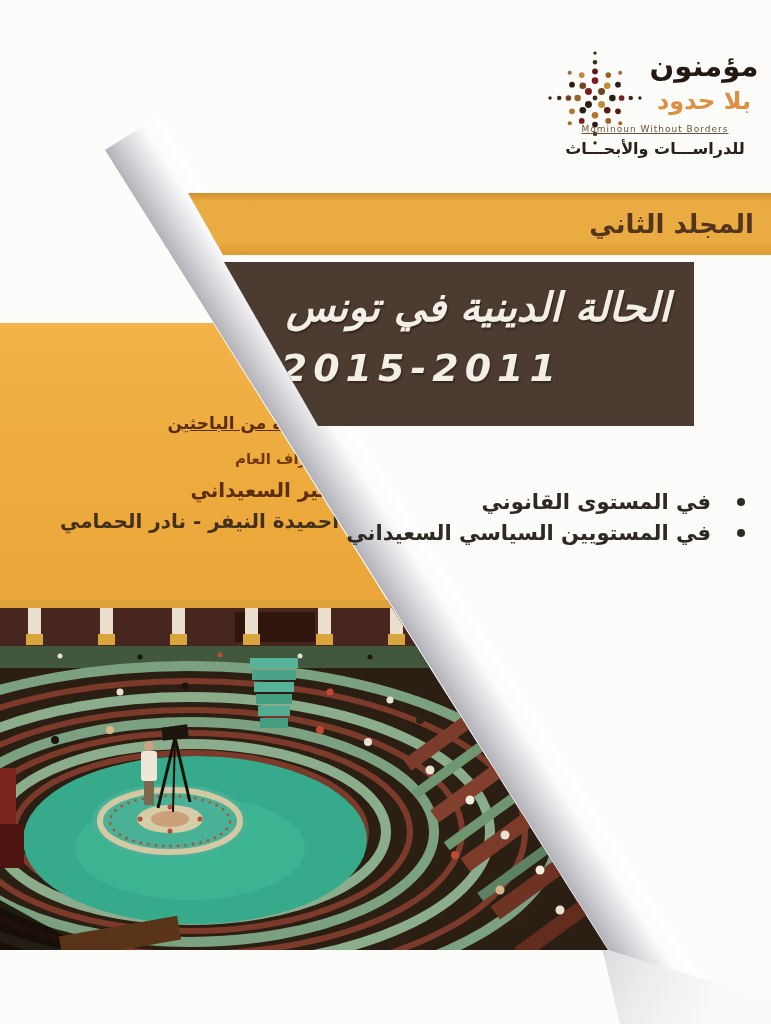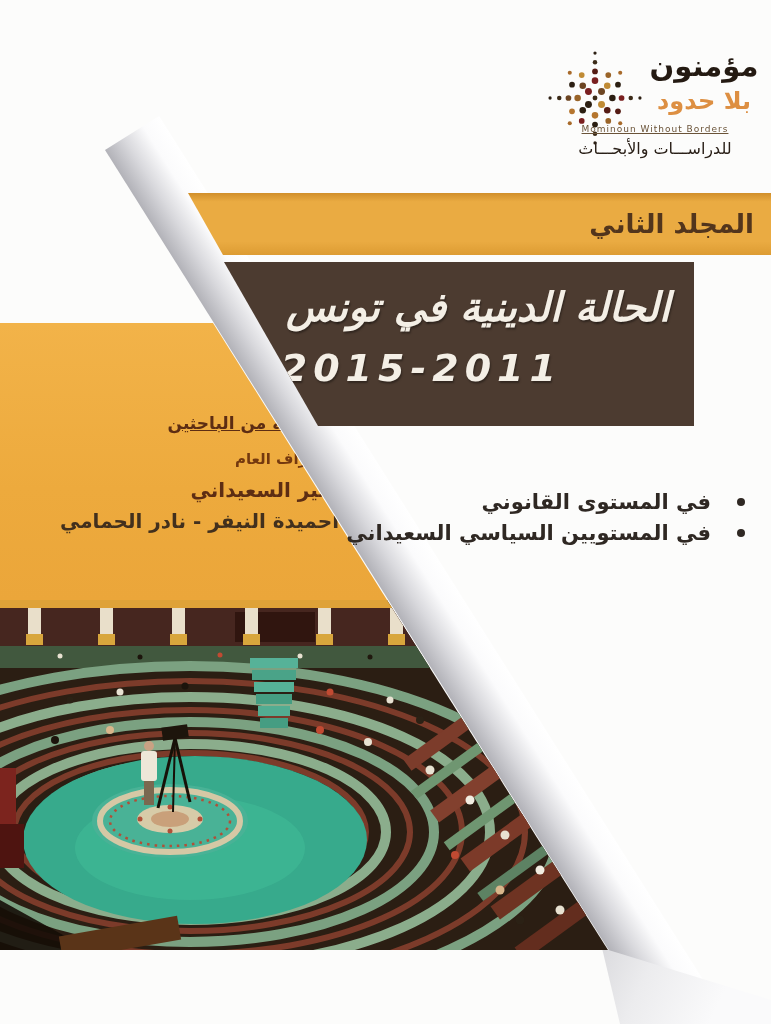--- a/index.html
+++ b/index.html
@@ -19,21 +19,21 @@
 
   
   .logo{left:545px;top:40px;width:220px;height:132px;}
   .logo .big-name{right:0;top:12px;width:122px;text-align:center;
         font-size:29px;font-weight:bold;color:#241a12;line-height:1;}
   .logo .sub-name{right:0;top:48px;width:122px;text-align:center;
         font-size:24px;font-weight:bold;color:#dd8f42;line-height:1.15;}
   .logo .latin{left:0;top:84px;width:220px;text-align:center;
         font-size:9px;letter-spacing:1px;color:#6a5338;white-space:nowrap;text-decoration:underline;}
   .logo .tagline{left:0;top:99px;width:220px;text-align:center;
-        font-size:16px;font-weight:normal;color:#2a2018;white-space:nowrap;}
+        font-size:16px;font-weight:bold;color:#2a2018;white-space:nowrap;}
 
   
   .banner{left:0;top:193px;width:771px;height:62px;
         background:linear-gradient(180deg,#d18f2b 0%,#eaab42 14%,#eaab42 78%,#dd9c33 100%);
         clip-path:polygon(188px 0,771px 0,771px 62px,223px 62px);padding-left:21px;}
   .banner .label{position:absolute;right:38px;top:16px;
         font-size:26px;font-weight:bold;color:#52351c;direction:rtl;}
 
   
   .titleband{left:0;top:262px;width:694px;height:164px;background:#4c3b30;

